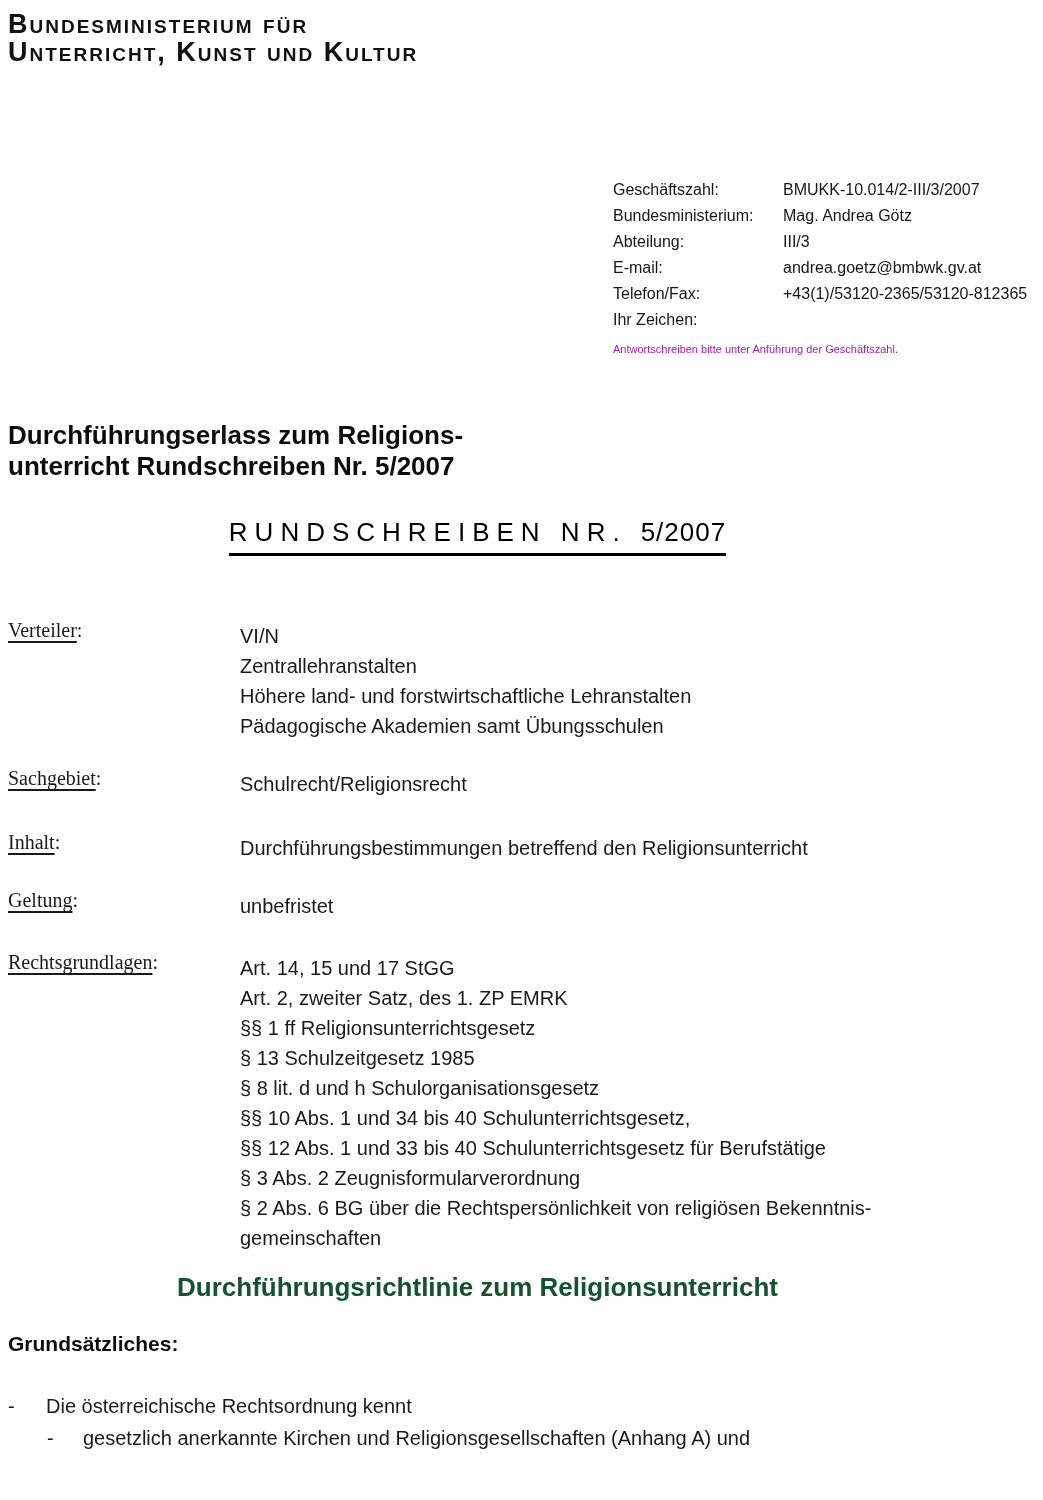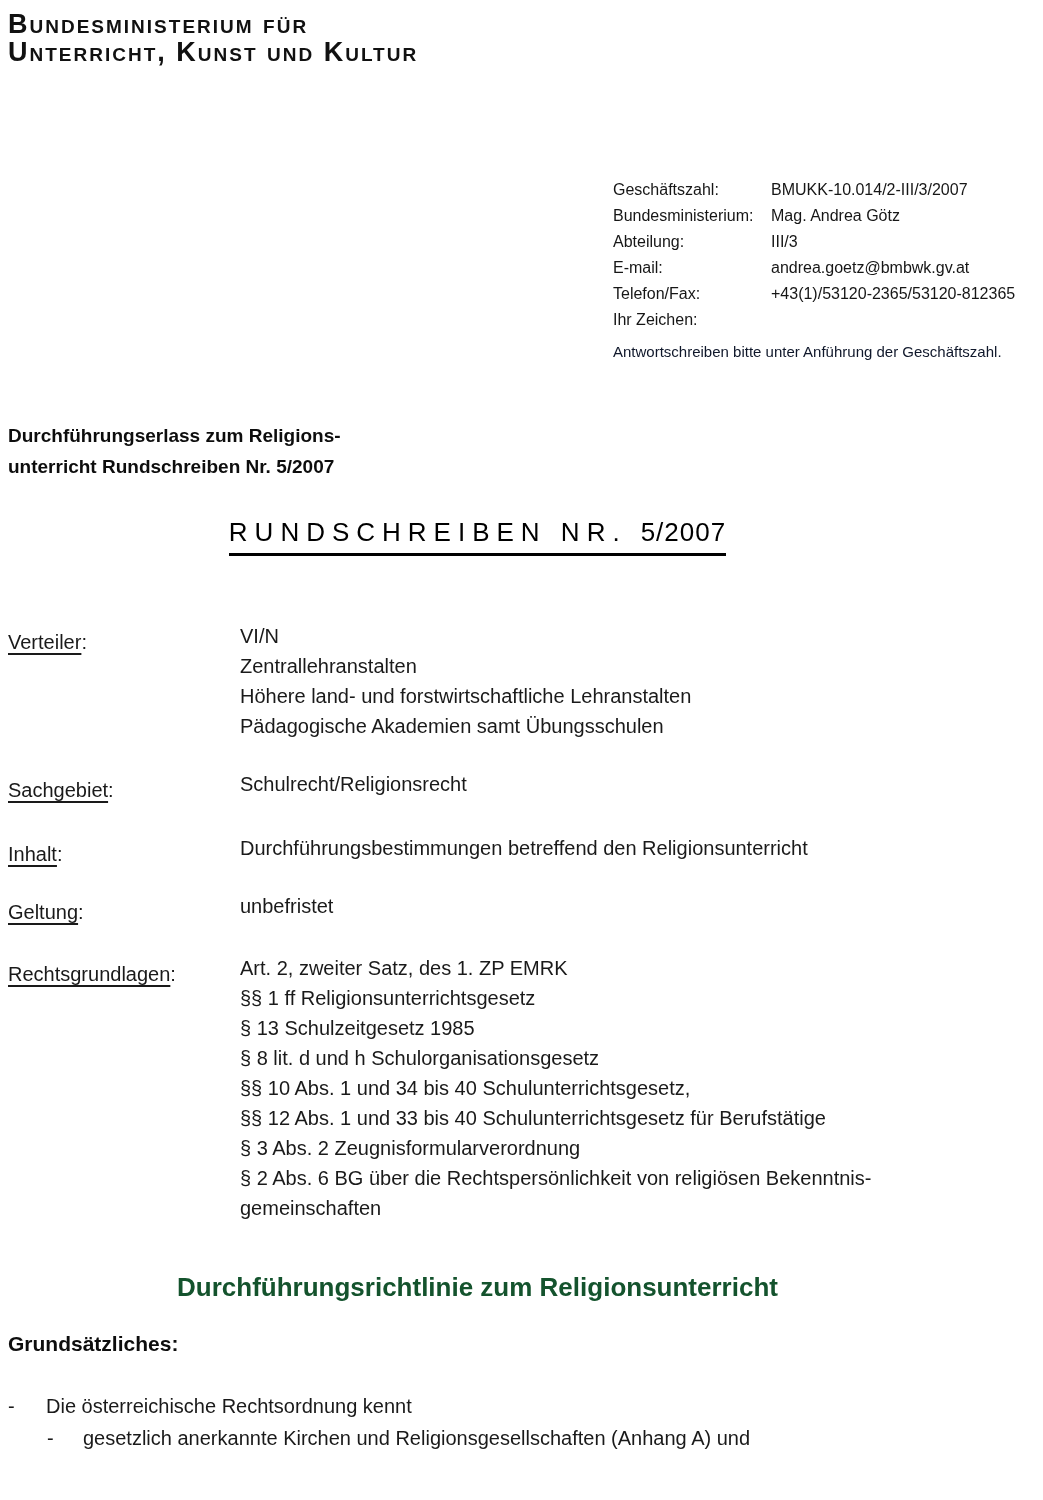--- a/index.html
+++ b/index.html
@@ -28,39 +28,39 @@
 
   
   .meta {
     position: absolute;
     left: 613px;
     top: 177px;
     font-size: 16px;
     line-height: 26px;
     color: #161616;
   }
-  .meta-row { display: flex; }
+  .meta-row { display: flex; gap: 12px; }
   .meta-label { width: 158px; flex: 0 0 158px; }
   .meta-value { white-space: nowrap; }
   .meta-note {
     position: absolute;
     left: 613px;
     top: 343px;
-    font-size: 15px;
-    color: #0f172a;
+    font-size: 11px;
+    color: #a21caf;
     white-space: nowrap;
   }
 
   
   .subject {
     position: absolute;
     left: 8px;
     top: 420px;
     font-weight: bold;
-    font-size: 19px;
+    font-size: 26px;
     line-height: 31px;
     color: #0d0d0d;
   }
 
   
   .doc-title {
     position: absolute;
     left: 0;
     top: 517px;
     width: 955px;
@@ -73,21 +73,21 @@
     color: #000;
     border-bottom: 3px solid #000;
     padding-bottom: 5px;
     white-space: nowrap;
   }
   .doc-title-main { letter-spacing: 7px; margin-right: 14px; }
   .doc-title-num  { letter-spacing: 1px; }
 
   
   .field { position: absolute; left: 0; width: 1043px; font-size: 20px; line-height: 30px; }
-  .field-label { position: absolute; left: 8px; top: 12px; white-space: nowrap; }
+  .field-label { position: absolute; left: 8px; top: 0; white-space: nowrap; font-family: Liberation Serif, serif; }
   .field-label .u { text-decoration: underline; text-underline-offset: 4px; }
   .field-values { position: absolute; left: 240px; top: 0; white-space: nowrap; margin-top: 6px; }
 
   .f-verteiler        { top: 615px; }
   .f-sachgebiet       { top: 763px; }
   .f-inhalt           { top: 827px; }
   .f-geltung          { top: 885px; }
   .f-rechtsgrundlagen { top: 947px; }
 
   
@@ -201,20 +201,21 @@
   </div>
 
   <div class="field f-geltung">
     <div class="field-label"><span class="u">Geltung</span><span>:</span></div>
     <div class="field-values">unbefristet</div>
   </div>
 
   <div class="field f-rechtsgrundlagen">
     <div class="field-label"><span class="u">Rechtsgrundlagen</span><span>:</span></div>
     <div class="field-values">
+      <div>Art. 14, 15 und 17 StGG</div>
       <div>Art. 2, zweiter Satz, des 1. ZP EMRK</div>
       <div>§§ 1 ff Religionsunterrichtsgesetz</div>
       <div>§ 13 Schulzeitgesetz 1985</div>
       <div>§ 8 lit. d und h Schulorganisationsgesetz</div>
       <div>§§ 10 Abs. 1 und 34 bis 40 Schulunterrichtsgesetz,</div>
       <div>§§ 12 Abs. 1 und 33 bis 40 Schulunterrichtsgesetz für Berufstätige</div>
       <div>§ 3 Abs. 2 Zeugnisformularverordnung</div>
       <div>§ 2 Abs. 6 BG über die Rechtspersönlichkeit von religiösen Bekenntnis-</div>
       <div>gemeinschaften</div>
     </div>

